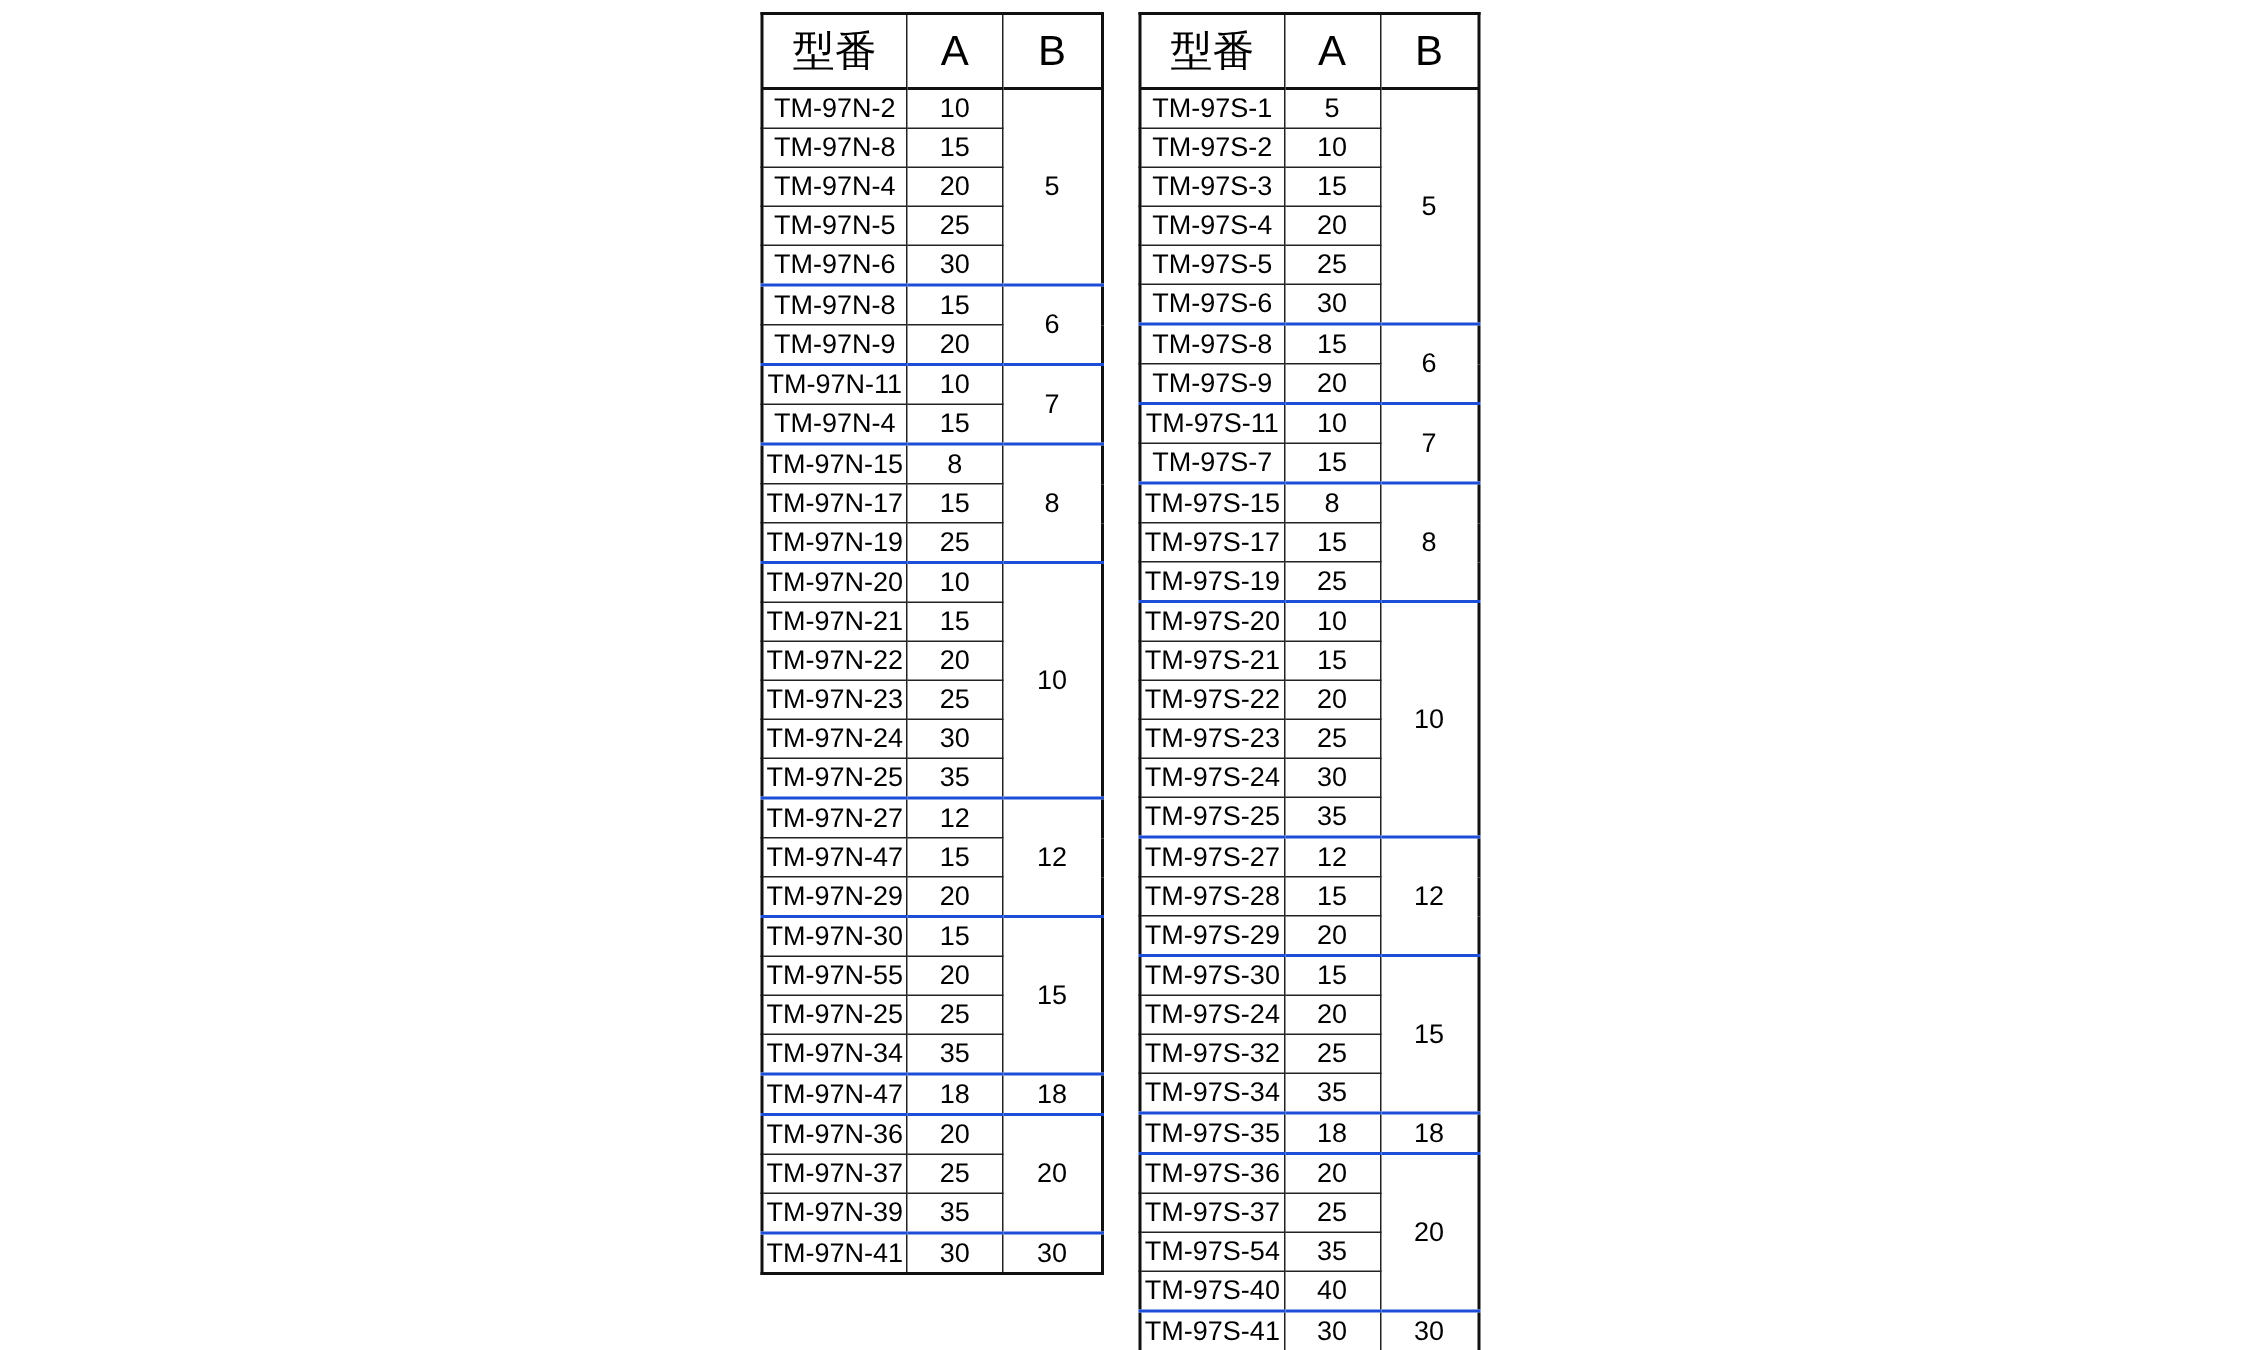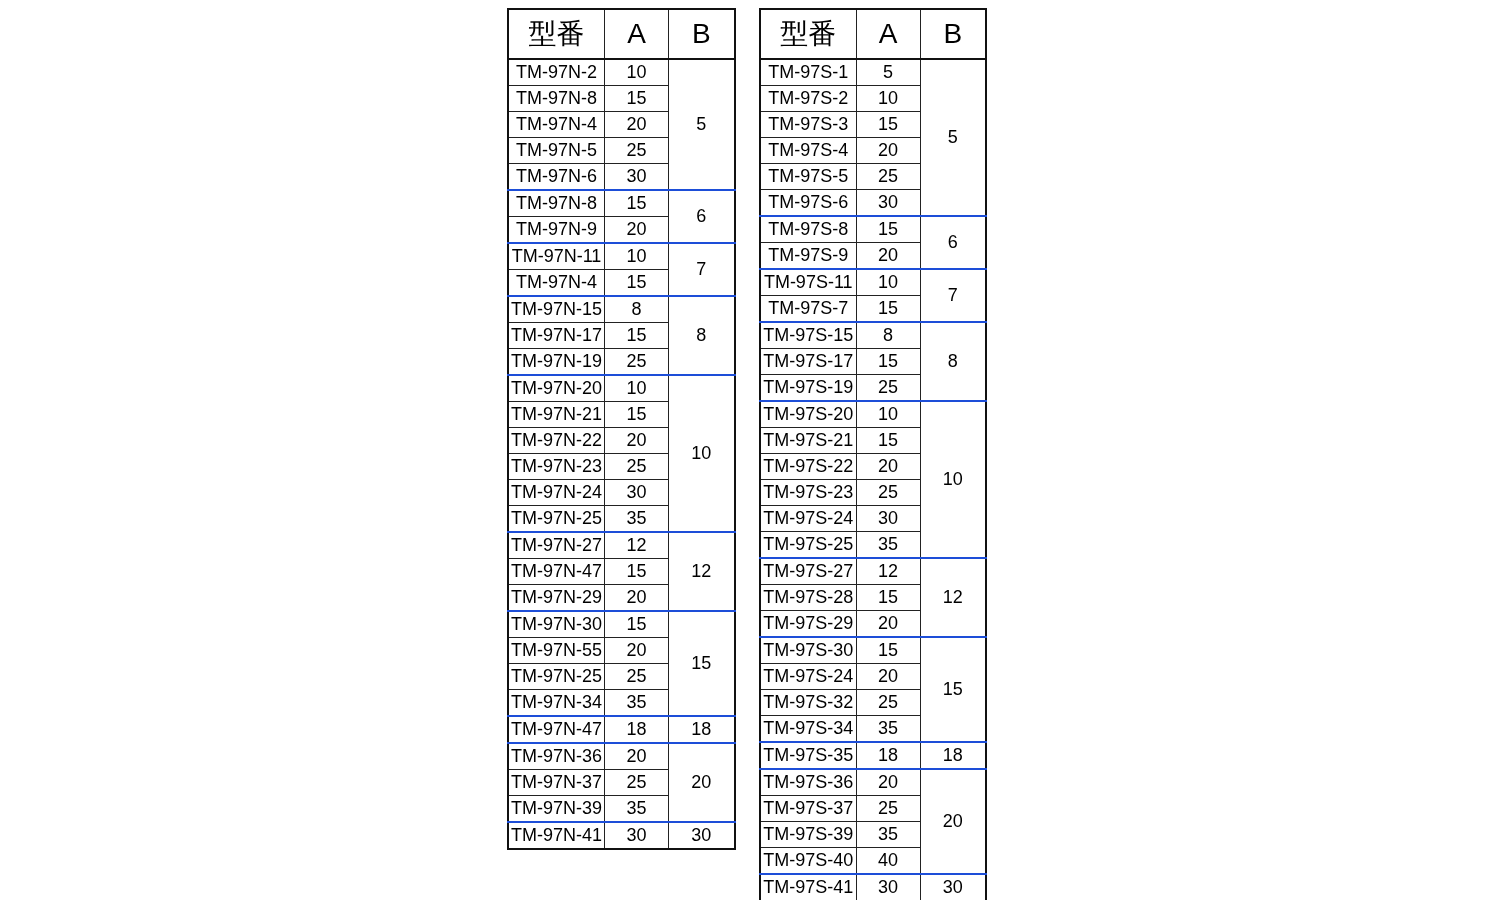--- a/index.html
+++ b/index.html
@@ -339,21 +339,21 @@
         <tr class="group-start">
           <td>TM-97S-36</td>
           <td>20</td>
           <td rowspan="4">20</td>
         </tr>
         <tr>
           <td>TM-97S-37</td>
           <td>25</td>
         </tr>
         <tr>
-          <td>TM-97S-39</td>
+          <td>TM-97S-54</td>
           <td>35</td>
         </tr>
         <tr>
           <td>TM-97S-40</td>
           <td>40</td>
         </tr>
         <tr class="group-start">
           <td>TM-97S-41</td>
           <td>30</td>
           <td rowspan="1">30</td>

